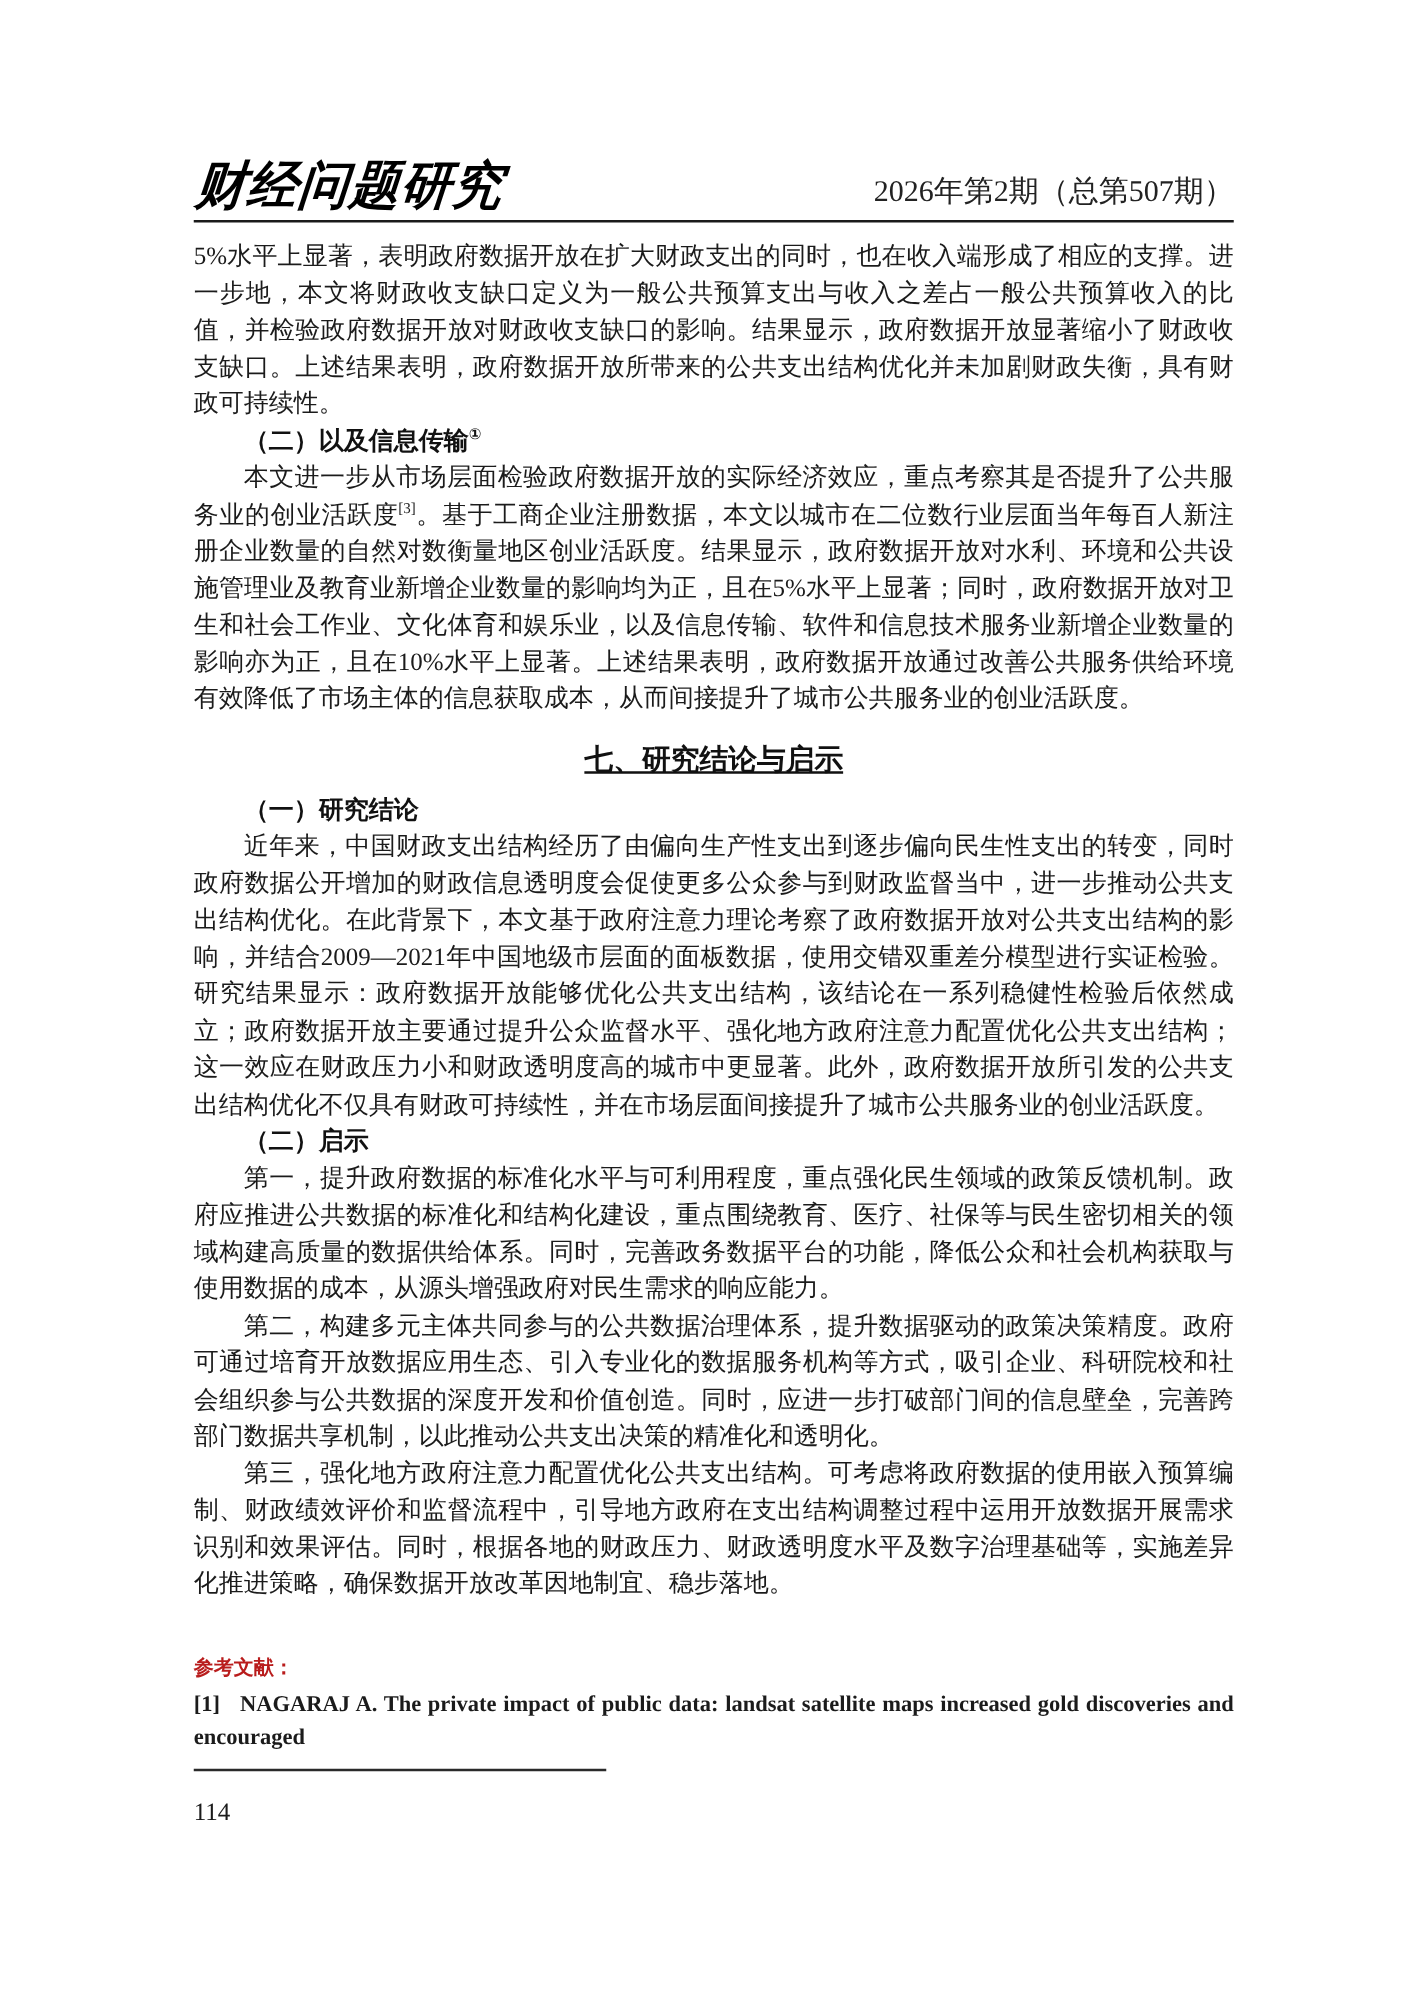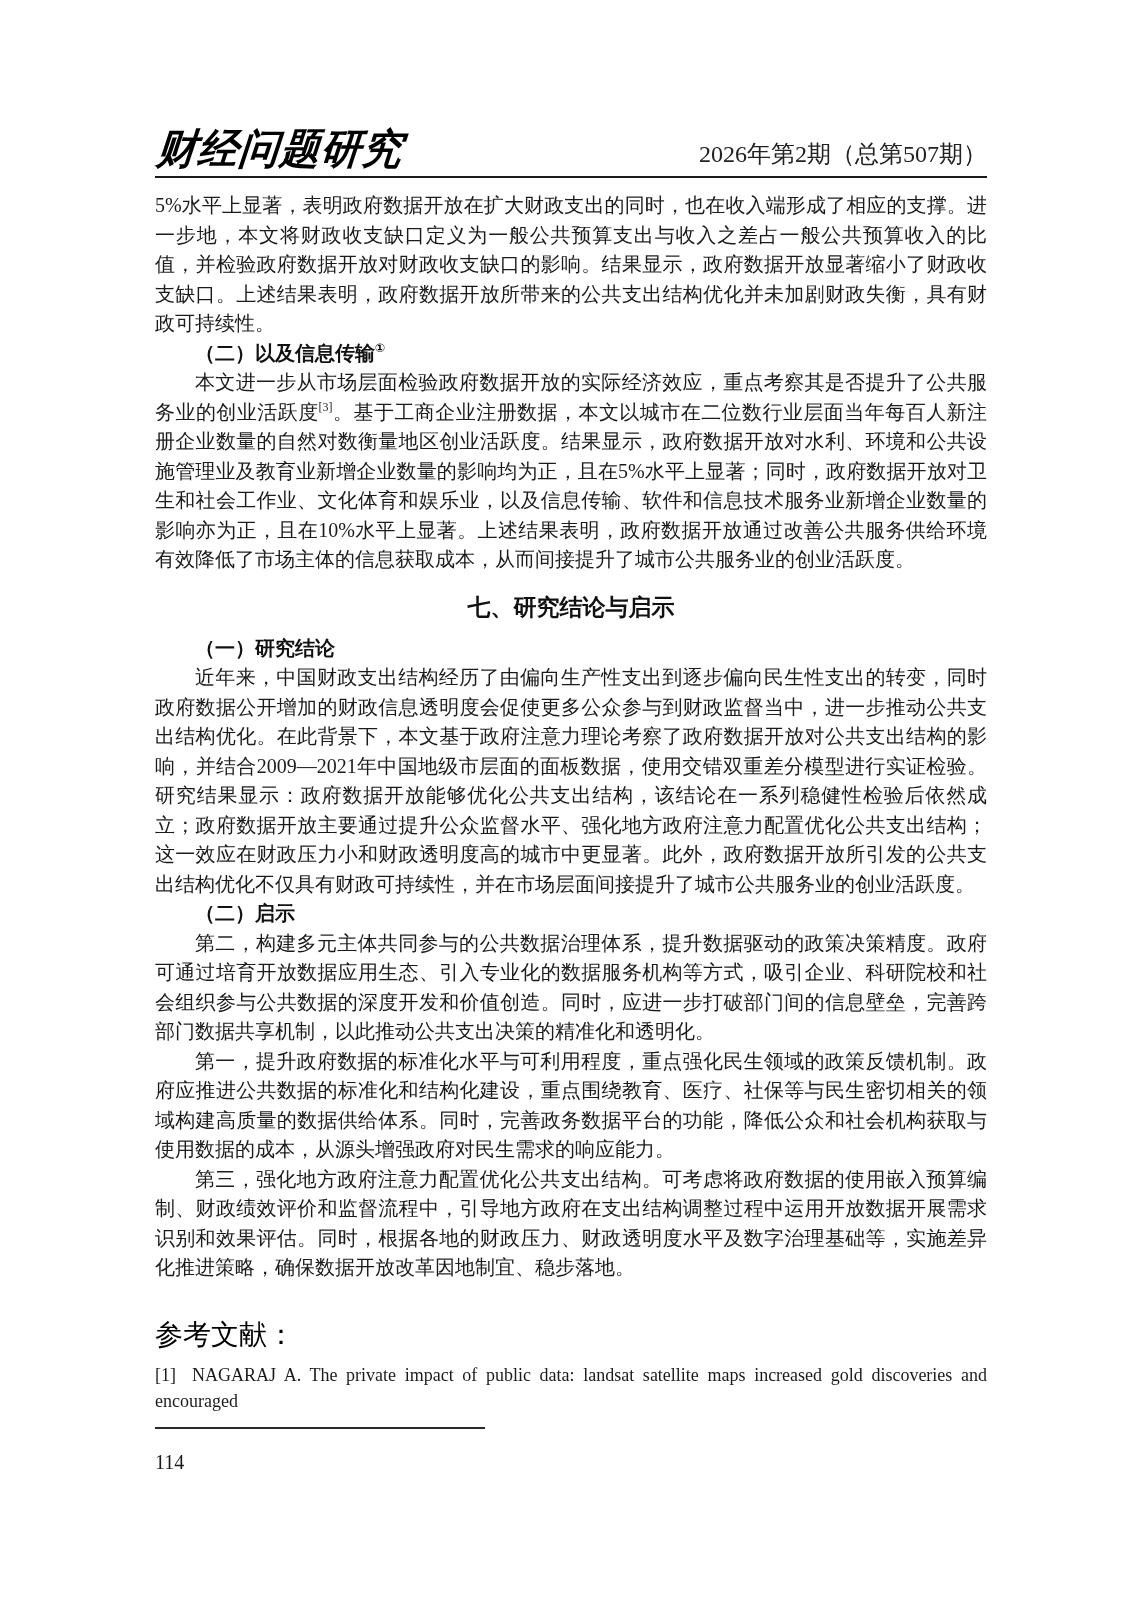--- a/index.html
+++ b/index.html
@@ -68,41 +68,43 @@
     color: #111;
   }
   .main-heading {
     margin: 17px 0 12px 0;
     text-align: center;
     font-family: "Liberation Sans", "DejaVu Sans", sans-serif;
     font-weight: bold;
     font-size: 23px;
     line-height: 30px;
     color: #111;
+    text-decoration: underline;
   }
   sup.note-sup {
     font-size: 12px;
     line-height: 0;
     vertical-align: super;
   }
   .refs {
     margin-top: 39px;
   }
   .refs-heading {
     font-family: "Liberation Sans", "DejaVu Sans", sans-serif;
-    font-weight: normal;
-    font-size: 28px;
+    font-weight: bold;
+    font-size: 16px;
     line-height: 26px;
-    color: #000000;
+    color: #b91c1c;
   }
   .ref-item {
-    margin-top: 14px;
+    margin-top: 2px;
     font-size: 18px;
     line-height: 26px;
     text-align: justify;
+    font-weight: bold;
   }
   .ref-index {
     padding-right: 16px;
   }
   .footnote-sep {
     width: 330px;
     height: 0;
     border-top: 2px solid #2a2a2a;
     margin-top: 13px;
   }
@@ -138,23 +140,23 @@
       <p><span>本文进一步从市场层面检验政府数据开放的实际经济效应，重点考察其是否提升了公共服务业的创业活跃度</span><sup class="note-sup">[3]</sup><span>。基于工商企业注册数据，本文以城市在二位数行业层面当年每百人新注册企业数量的自然对数衡量地区创业活跃度。结果显示，政府数据开放对水利、环境和公共设施管理业及教育业新增企业数量的影响均为正，且在5%水平上显著；同时，政府数据开放对卫生和社会工作业、文化体育和娱乐业，以及信息传输、软件和信息技术服务业新增企业数量的影响亦为正，且在10%水平上显著。上述结果表明，政府数据开放通过改善公共服务供给环境有效降低了市场主体的信息获取成本，从而间接提升了城市公共服务业的创业活跃度。</span></p>
 
       <div class="main-heading">七、研究结论与启示</div>
 
       <p class="sub-heading">（一）研究结论</p>
 
       <p>近年来，中国财政支出结构经历了由偏向生产性支出到逐步偏向民生性支出的转变，同时政府数据公开增加的财政信息透明度会促使更多公众参与到财政监督当中，进一步推动公共支出结构优化。在此背景下，本文基于政府注意力理论考察了政府数据开放对公共支出结构的影响，并结合2009—2021年中国地级市层面的面板数据，使用交错双重差分模型进行实证检验。研究结果显示：政府数据开放能够优化公共支出结构，该结论在一系列稳健性检验后依然成立；政府数据开放主要通过提升公众监督水平、强化地方政府注意力配置优化公共支出结构；这一效应在财政压力小和财政透明度高的城市中更显著。此外，政府数据开放所引发的公共支出结构优化不仅具有财政可持续性，并在市场层面间接提升了城市公共服务业的创业活跃度。</p>
 
       <p class="sub-heading">（二）启示</p>
 
+      <p>第一，提升政府数据的标准化水平与可利用程度，重点强化民生领域的政策反馈机制。政府应推进公共数据的标准化和结构化建设，重点围绕教育、医疗、社保等与民生密切相关的领域构建高质量的数据供给体系。同时，完善政务数据平台的功能，降低公众和社会机构获取与使用数据的成本，从源头增强政府对民生需求的响应能力。</p>
+
       <p>第二，构建多元主体共同参与的公共数据治理体系，提升数据驱动的政策决策精度。政府可通过培育开放数据应用生态、引入专业化的数据服务机构等方式，吸引企业、科研院校和社会组织参与公共数据的深度开发和价值创造。同时，应进一步打破部门间的信息壁垒，完善跨部门数据共享机制，以此推动公共支出决策的精准化和透明化。</p>
-
-      <p>第一，提升政府数据的标准化水平与可利用程度，重点强化民生领域的政策反馈机制。政府应推进公共数据的标准化和结构化建设，重点围绕教育、医疗、社保等与民生密切相关的领域构建高质量的数据供给体系。同时，完善政务数据平台的功能，降低公众和社会机构获取与使用数据的成本，从源头增强政府对民生需求的响应能力。</p>
 
       <p>第三，强化地方政府注意力配置优化公共支出结构。可考虑将政府数据的使用嵌入预算编制、财政绩效评价和监督流程中，引导地方政府在支出结构调整过程中运用开放数据开展需求识别和效果评估。同时，根据各地的财政压力、财政透明度水平及数字治理基础等，实施差异化推进策略，确保数据开放改革因地制宜、稳步落地。</p>
     </div>
 
     <div class="refs">
       <div class="refs-heading">参考文献：</div>
       <div class="ref-item"><span class="ref-index">[1]</span><span>NAGARAJ A. The private impact of public data: landsat satellite maps increased gold discoveries and encouraged</span></div>
     </div>
 
     <div class="footnote-sep"></div>

